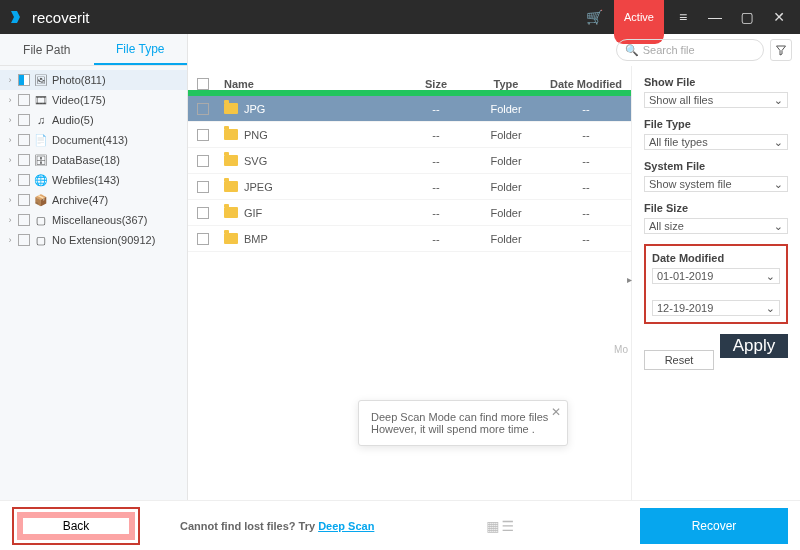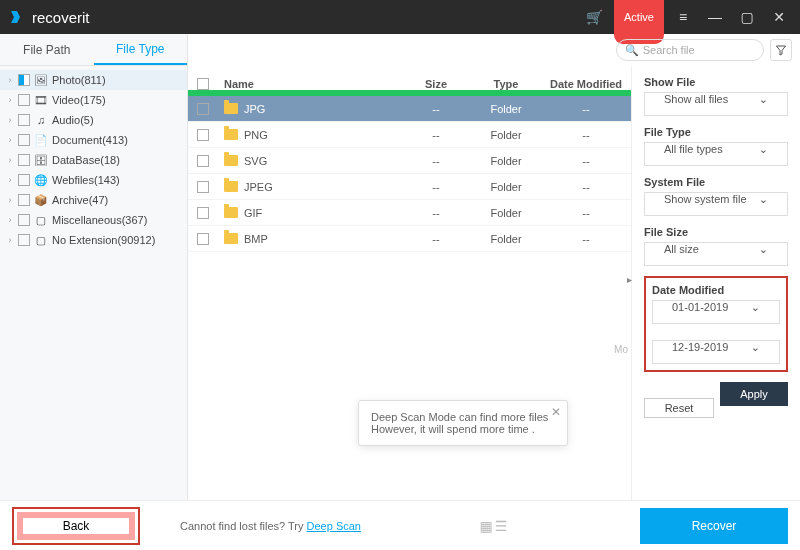--- a/index.html
+++ b/index.html
@@ -35,29 +35,29 @@
 .th-type { width: 70px; text-align: center; }
 .th-date { width: 90px; text-align: center; }
 .trow { display: flex; height: 26px; align-items: center; border-bottom: 1px solid #f3f3f3; font-size: 11px; color: #555; cursor: pointer; }
 .trow .th-name { display: flex; align-items: center; gap: 6px; }
 .trow.sel { background: #7a99b8; color: #fff; }
 .fld { width: 14px; height: 11px; background: #f5c545; border-radius: 1px; position: relative; }
 .fld::before { content: ""; position: absolute; top: -3px; left: 0; width: 5px; height: 3px; background: #f5c545; border-radius: 1px 1px 0 0; }
 .panel { width: 168px; padding: 10px 12px; font-size: 11px; color: #444; }
 .panel-group { margin-bottom: 10px; }
 .panel-label { font-size: 11px; margin-bottom: 4px; font-weight: 600; }
-.panel-select { height: 24px; border: 1px solid #ddd; display: flex; align-items: flex-start; justify-content: space-between; padding: 0 19px; font-size: 11px; color: #555; cursor: pointer; }
+.panel-select { height: 16px; border: 1px solid #ddd; display: flex; align-items: center; justify-content: space-between; padding: 0 4px; font-size: 11px; color: #555; cursor: pointer; }
 .date-box { border: 2px solid #c83a2e; padding: 6px; margin-bottom: 10px; }
 .panel-btns { display: flex; gap: 6px; }
 .btn-reset { flex: 1; height: 20px; border: 1px solid #ccc; display: flex; align-items: center; justify-content: center; font-size: 11px; cursor: pointer; margin-top: 16px; }
-.btn-apply { flex: 1; height: 24px; background: #2b3a4a; color: #fff; display: flex; align-items: center; justify-content: center; font-size: 11px; cursor: pointer; }
+.btn-apply { flex: 1; height: 24px; background: #2b3a4a; color: #fff; display: flex; align-items: center; justify-content: center; font-size: 17px; cursor: pointer; }
 .footer { height: 50px; border-top: 1px solid #eee; display: flex; align-items: center; padding: 0 12px; position: relative; }
 .back-box { border: 2px solid #c83a2e; padding: 3px; }
 .back-btn { width: 118px; height: 28px; border: 6px solid #fca5a5; display: flex; align-items: center; justify-content: center; font-size: 12px; cursor: pointer; }
-.deep-text { margin-left: 40px; font-size: 11px; color: #666; }
+.deep-text { margin-left: 40px; font-size: 11px; color: #666; font-weight: bold; }
 .deep-link { color: #06a6ee; text-decoration: underline; cursor: pointer; }
 .recover-btn { margin-left: auto; width: 148px; height: 36px; background: #06a6ee; color: #fff; display: flex; align-items: center; justify-content: center; font-size: 12px; cursor: pointer; }
 .view-icons { display: flex; gap: 2px; margin-right: 14px; color: #bbb; font-size: 14px; }
 .tooltip { position: absolute; bottom: 54px; left: 170px; width: 210px; background: #fff; border: 1px solid #ddd; border-radius: 3px; padding: 10px 12px; font-size: 11px; color: #666; box-shadow: 0 2px 8px rgba(0,0,0,0.1); }
 .tooltip-x { position: absolute; top: 4px; right: 6px; font-size: 12px; color: #999; cursor: pointer; }
 .ml-txt { position: absolute; top: 310px; right: 172px; font-size: 10px; color: #bbb; }
 .expand { position: absolute; top: 240px; right: 168px; font-size: 10px; color: #888; cursor: pointer; }
 </style>
 </head>
 <body>

